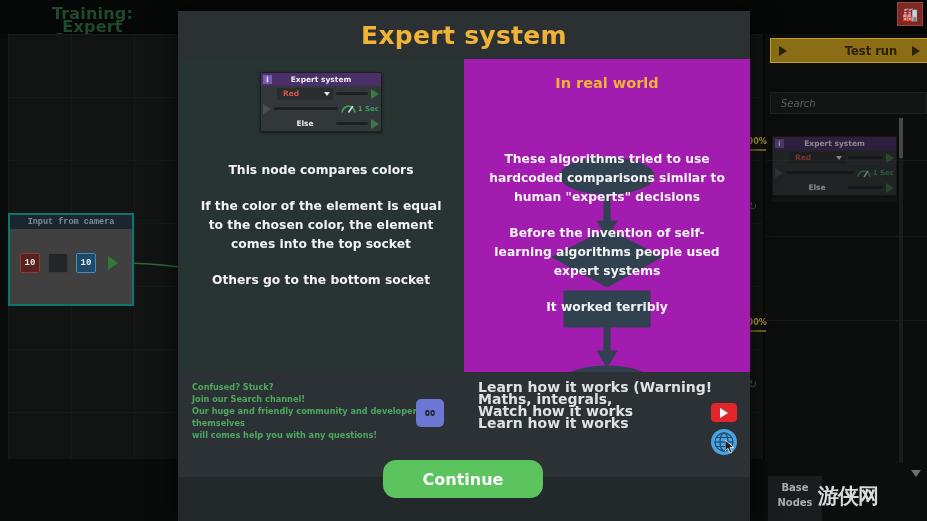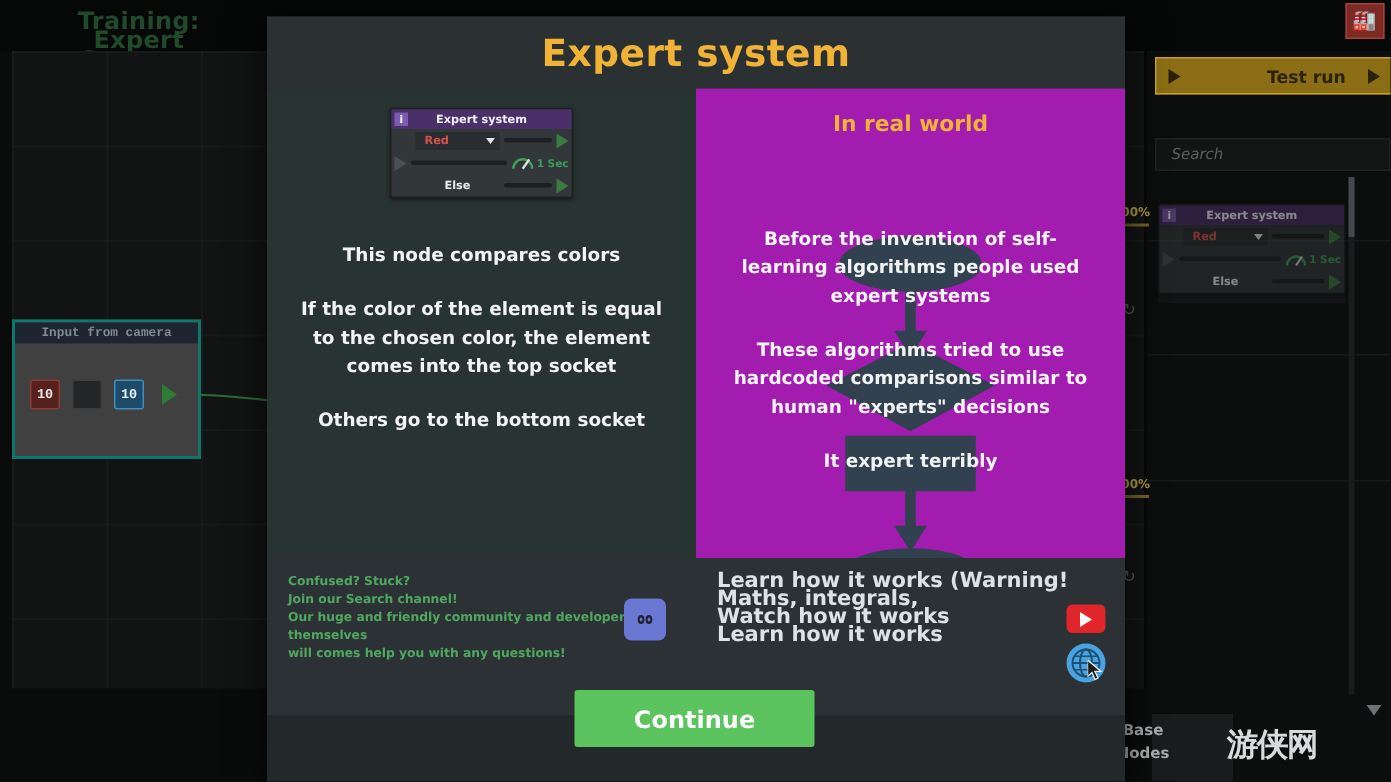--- a/index.html
+++ b/index.html
@@ -82,21 +82,21 @@
     display: flex; align-items: center; padding-left: 10px;
   }
   .node-preview {
     position: absolute; left: 772px; top: 136px; width: 125px; height: 66px;
     background: #1b1c1d; opacity: .55;
   }
   .pct-row { position: absolute; left: 742px; width: 24px; font-size: 8px; color: #b09a3a; font-weight: bold; }
   .pct-bar { position: absolute; left: 742px; width: 24px; height: 2px; background: #6f6220; }
   .refresh-ic { position: absolute; left: 748px; font-size: 11px; color: #53585c; }
   .basenodes {
-    position: absolute; left: 742px; top: 480px; width: 40px;
+    position: absolute; left: 775px; top: 480px; width: 40px;
     text-align: center; font-size: 10px; font-weight: bold; color: #a9adb0;
     line-height: 15px;
   }
   .basenodes-bg { position: absolute; left: 768px; top: 476px; width: 54px; height: 45px; background: #1b1c1d; }
   .watermark {
     position: absolute; left: 818px; top: 482px;
     font-size: 21px; font-weight: bold; color: #d8dadb;
     font-family: "DejaVu Sans", sans-serif; letter-spacing: -1px;
   }
   .bg-chev { position: absolute; right: 6px; top: 470px; width: 0; height: 0;
@@ -194,21 +194,21 @@
     position: absolute; right: 13px; top: 57px; width: 26px; height: 26px;
     border-radius: 50%; background: #4aa3e0;
     display: flex; align-items: center; justify-content: center;
   }
   .cursor-ic { position: absolute; right: 14px; top: 68px; }
 
   
   .cont-area { height: 44px; position: relative; background: #23292b; }
   .continue-btn {
     position: absolute; left: 205px; top: -17px; width: 160px; height: 38px;
-    background: #5cc45f; border: none; border-radius: 2px;
+    background: #5cc45f; border: none; border-radius: 13px;
     color: #fdfdfd; font-size: 16px; font-weight: bold;
     font-family: "DejaVu Sans", sans-serif;
     display: flex; align-items: center; justify-content: center;
     cursor: pointer;
   }
 </style>
 </head>
 <body>
 
 <div id="root">
@@ -366,23 +366,23 @@
             <polygon points="143,178 133,162 153,162"></polygon>
             <polygon points="143,170 198,198 143,228 88,198"></polygon>
             <rect x="100" y="232" width="86" height="36"></rect>
             <rect x="140" y="268" width="6" height="28"></rect>
             <polygon points="143,308 133,292 153,292"></polygon>
             <ellipse cx="143" cy="325" rx="47" ry="18"></ellipse>
           </g>
         </svg>
         <div class="col-title">In real world</div>
         <div class="col-body" style="padding-top:42px;">
+          <p>These algorithms tried to use hardcoded comparisons similar to human "experts" decisions</p>
           <p>Before the invention of self-learning algorithms people used expert systems</p>
-          <p>These algorithms tried to use hardcoded comparisons similar to human "experts" decisions</p>
-          <p>It expert terribly</p>
+          <p>It worked terribly</p>
         </div>
       </div>
     </div>
 
     <div class="footer">
 
       <div class="foot-col">
         <div class="foot-green">Confused? Stuck?</div>
         <div class="foot-green blk">
           <div>Join our Search channel!</div>

